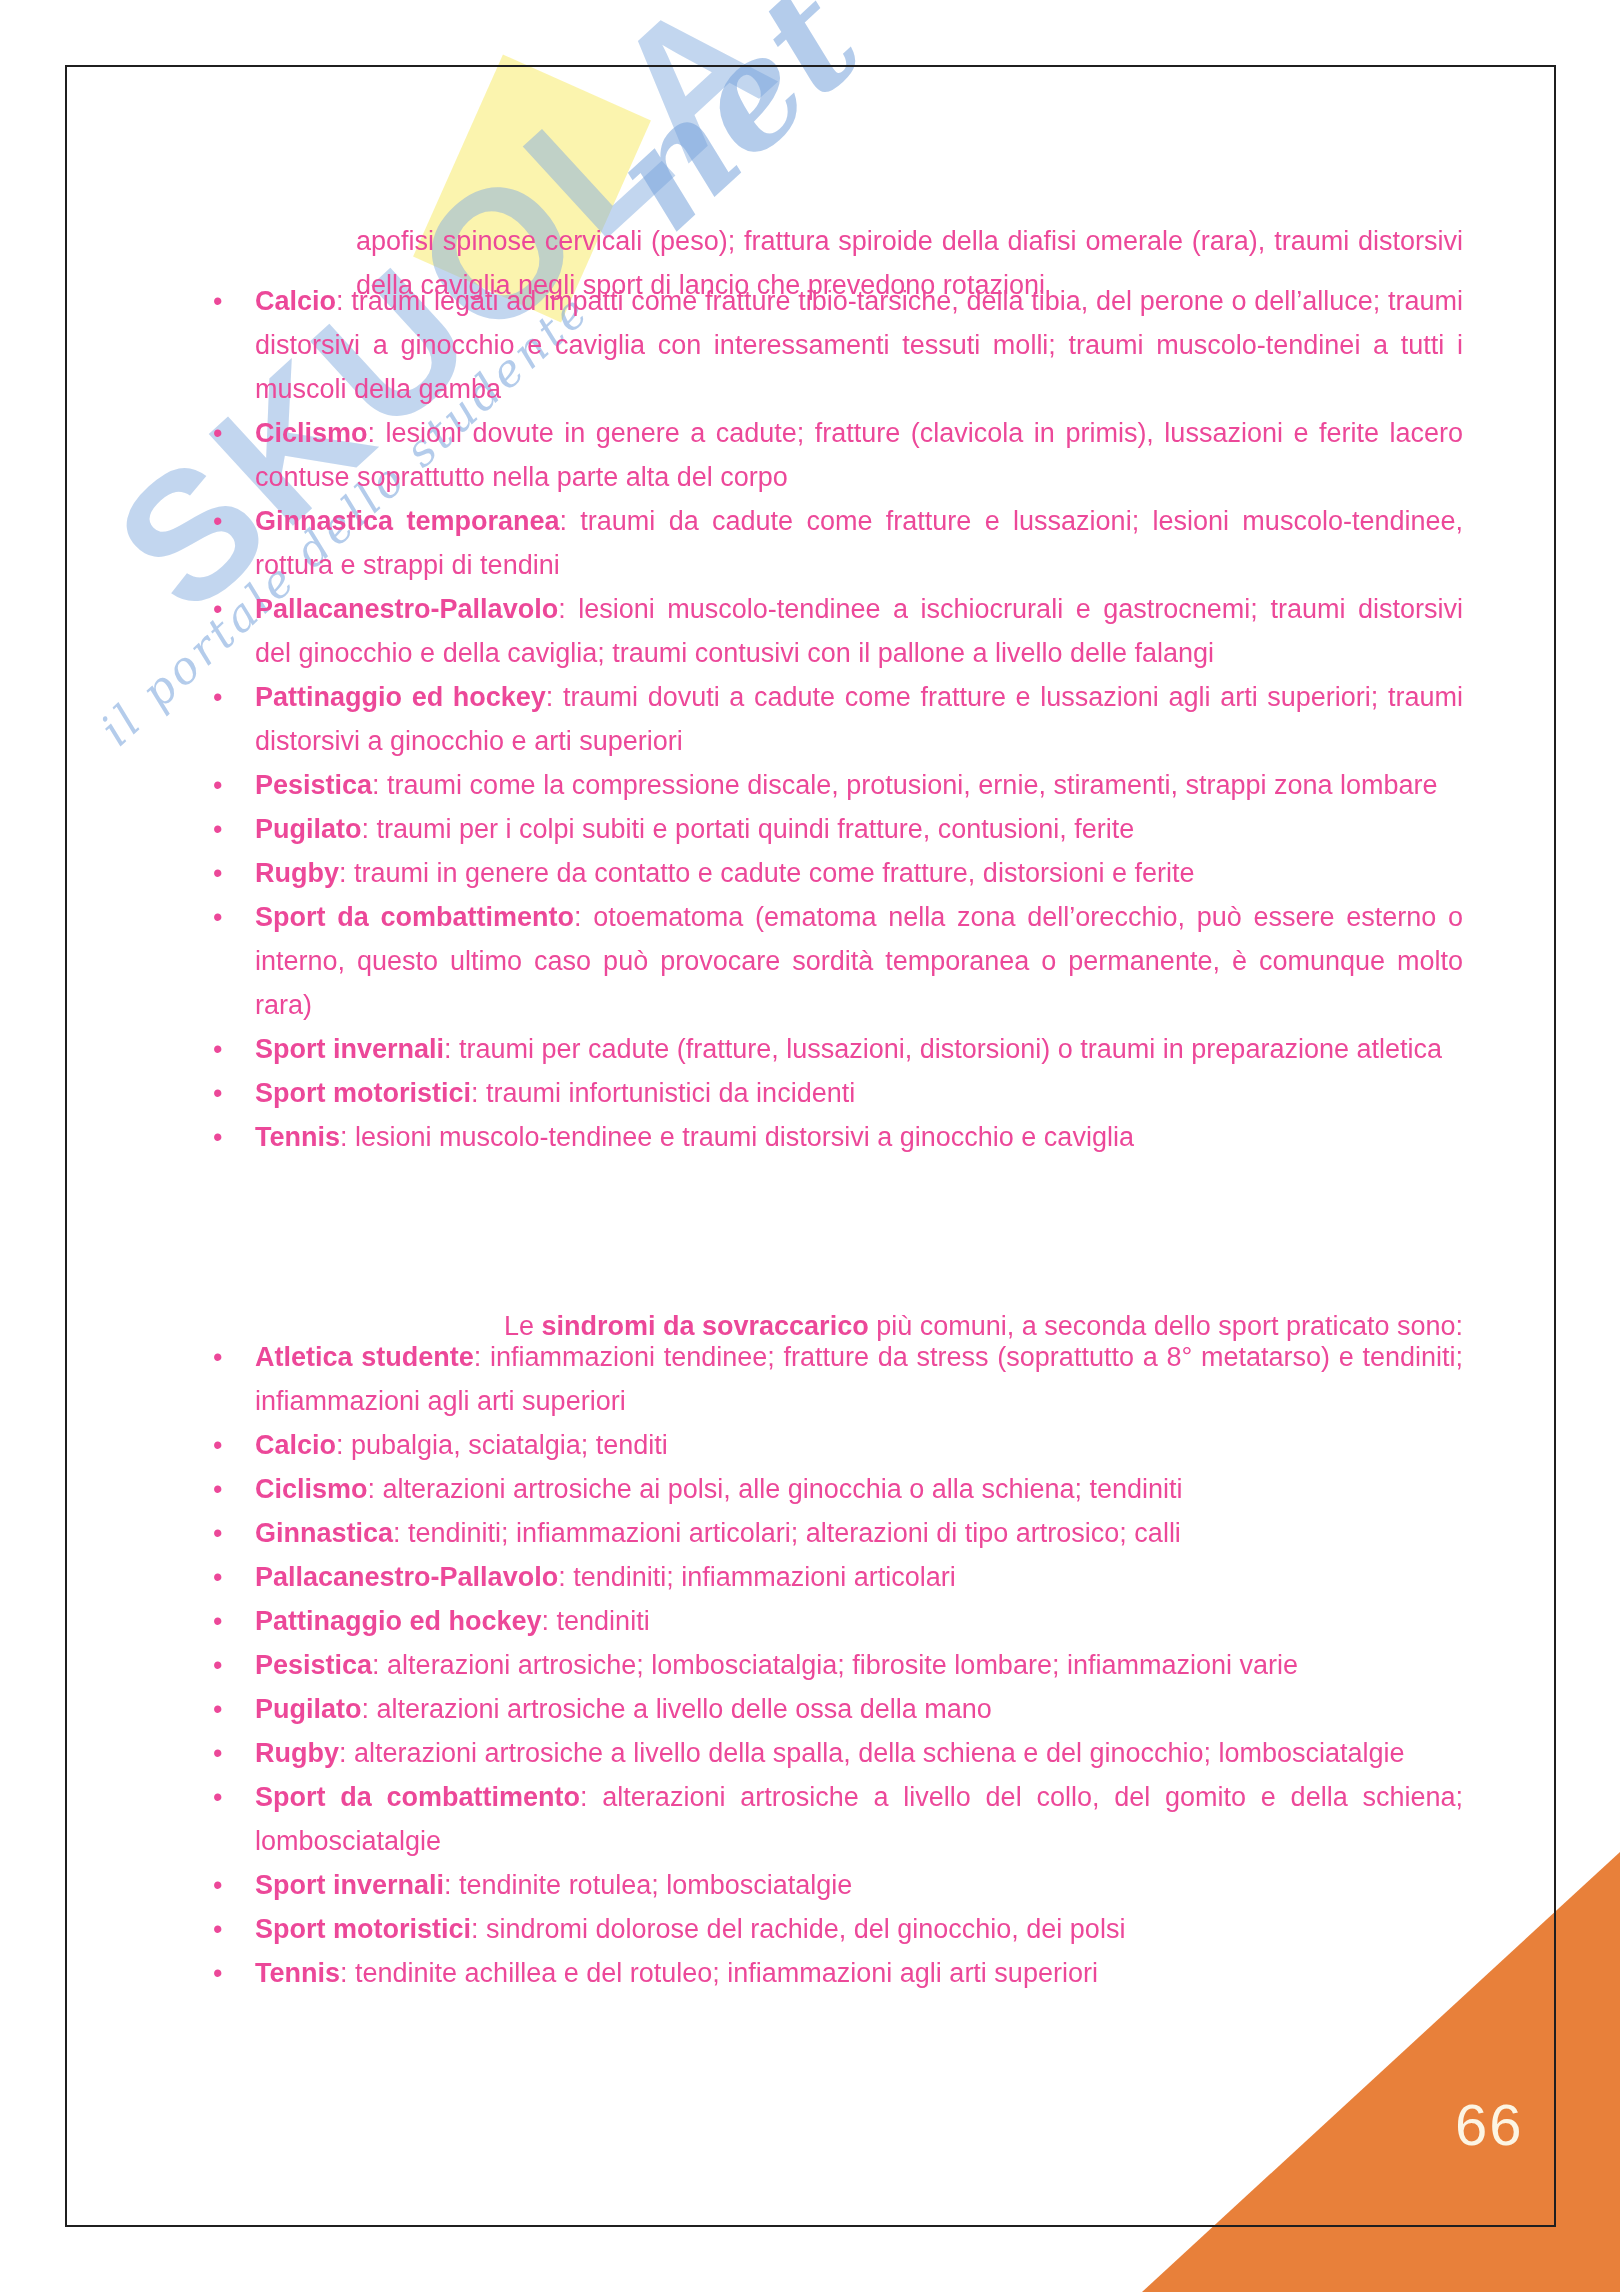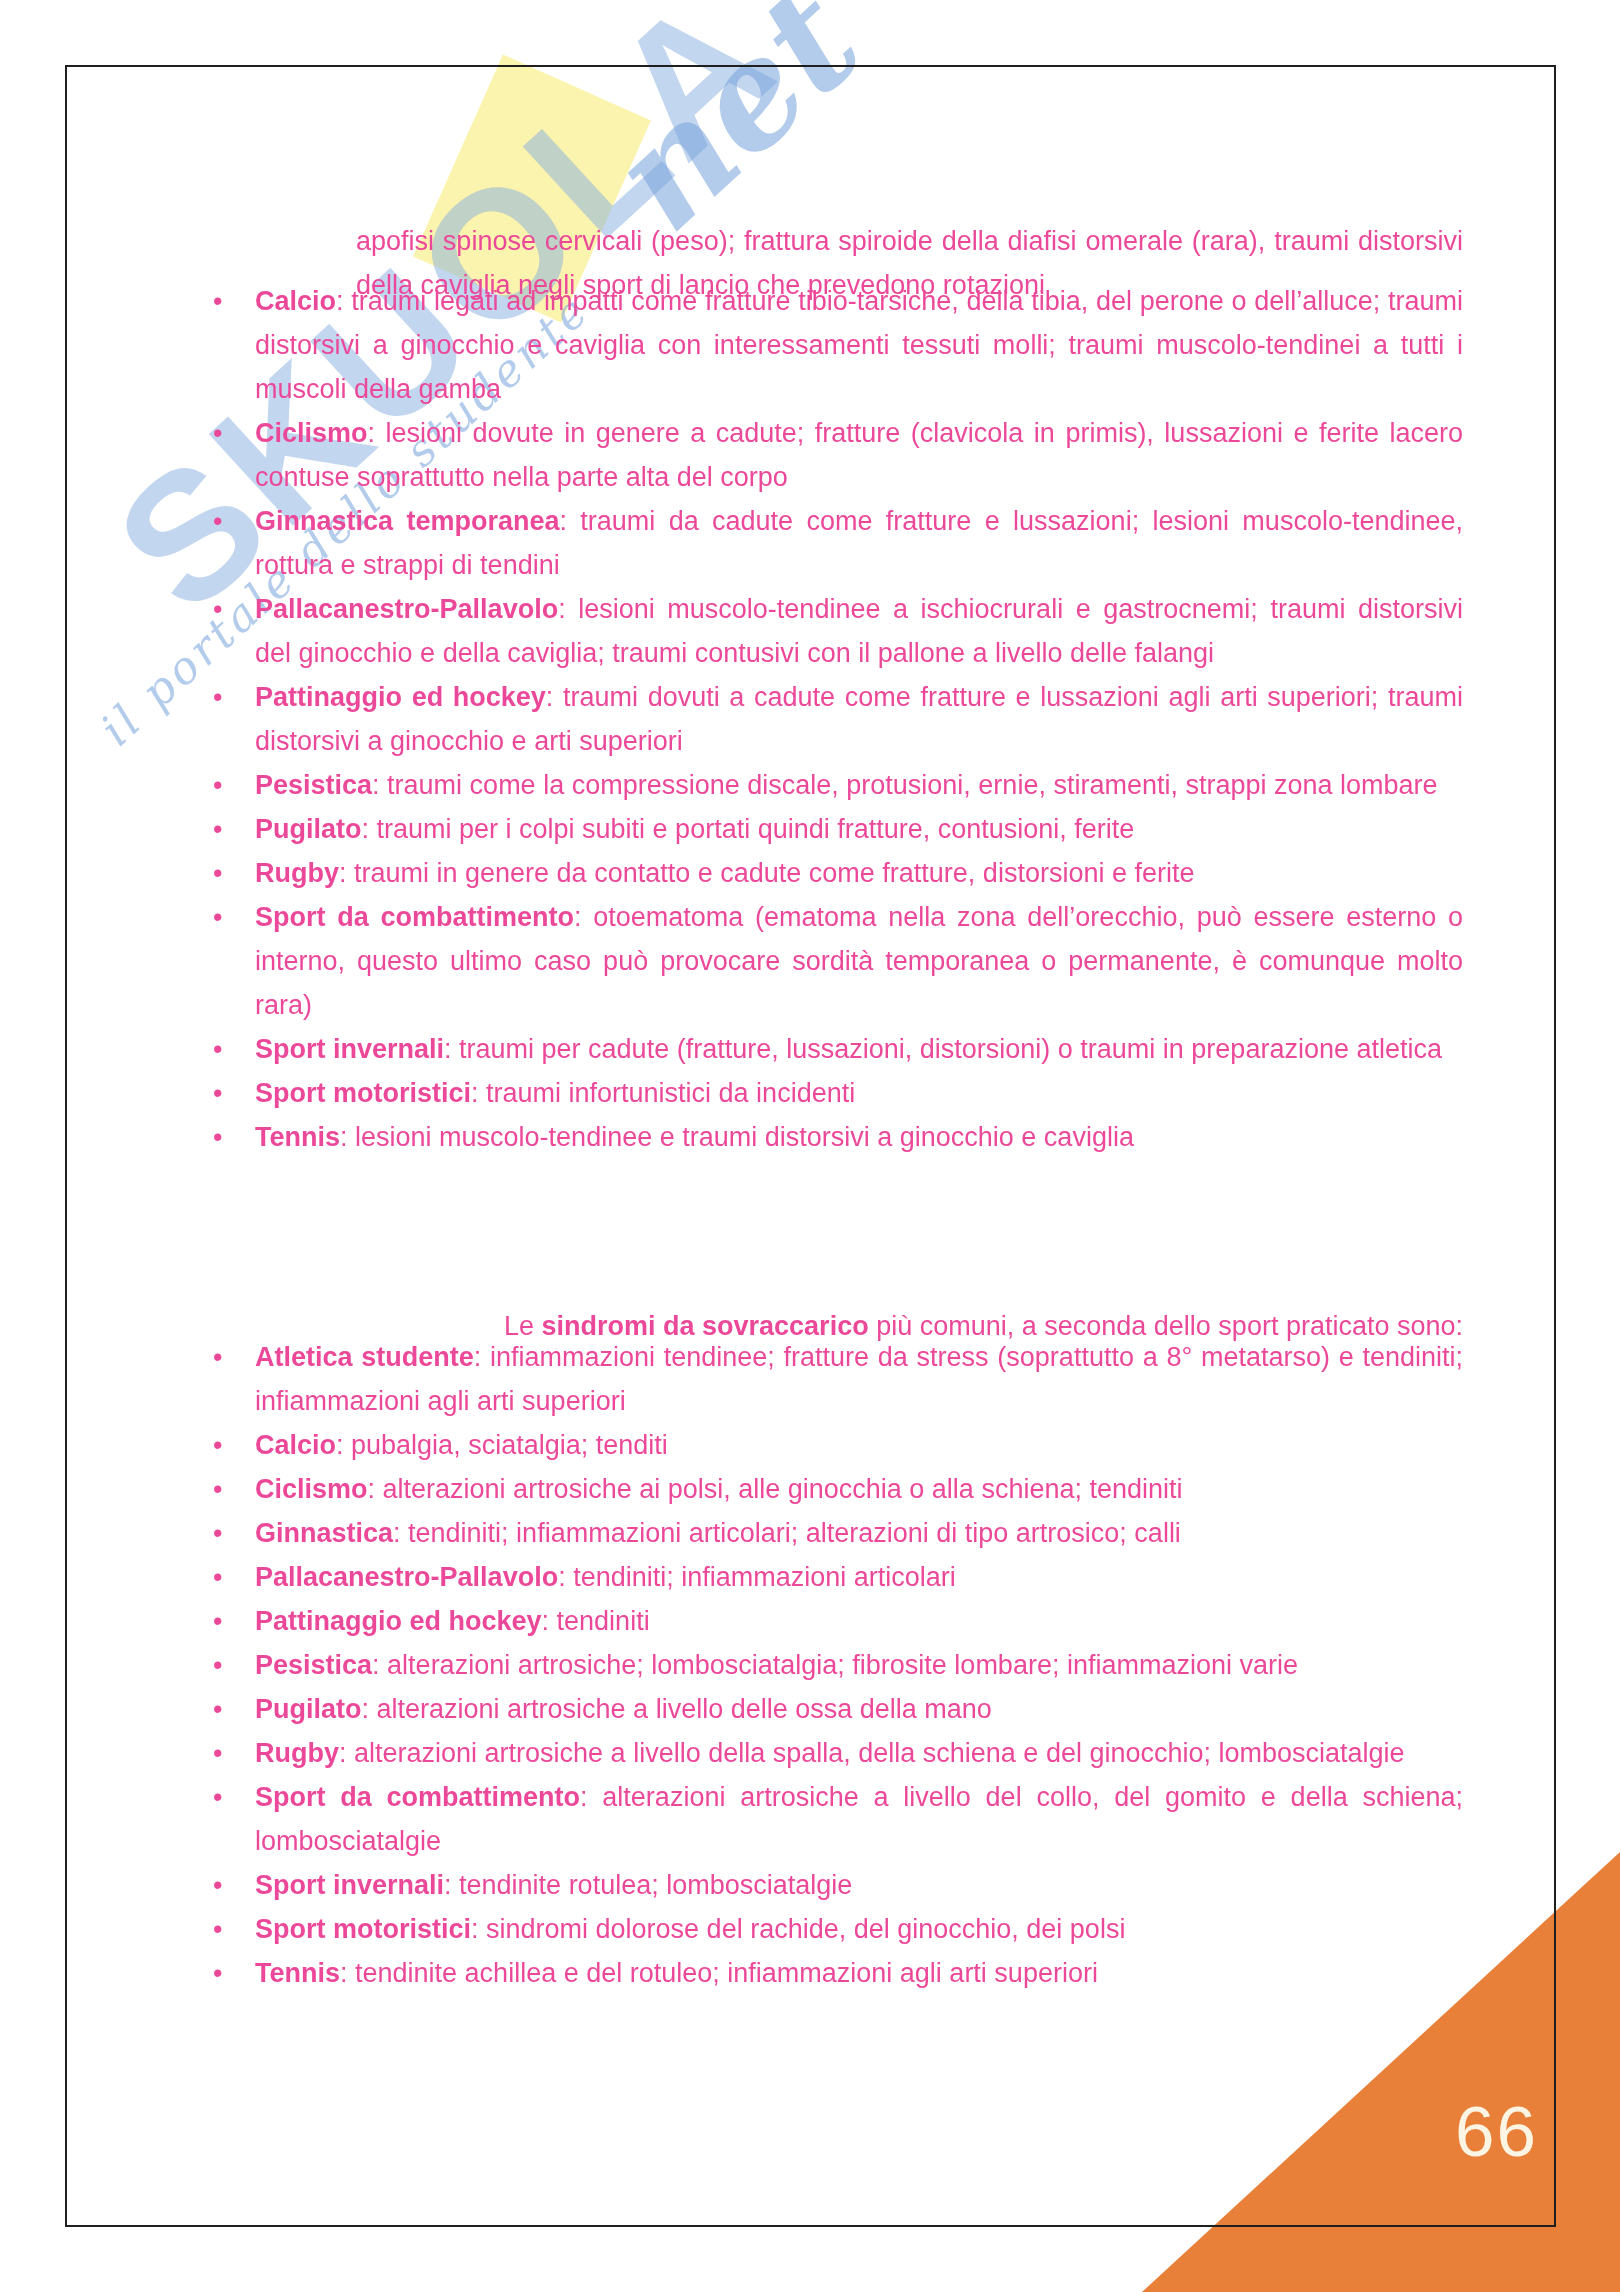--- a/index.html
+++ b/index.html
@@ -45,21 +45,21 @@
   .intro{position:absolute;left:115px;top:1277px;width:1348px;z-index:3;text-align:right;}
   
   .corner-triangle{
     position:absolute;left:1142px;top:1852px;width:478px;height:440px;
     background:#E8803A;
     clip-path:polygon(100% 0,100% 100%,0 100%);
     z-index:2;
   }
   .page-num{
     position:absolute;left:1455px;top:2096px;z-index:6;
-    font-size:71px;line-height:1;color:#fcf5e4;letter-spacing:2px;
+    font-size:58px;line-height:1;color:#fcf5e4;letter-spacing:2px;
   }
 </style>
 </head>
 <body>
 
 <div class="watermark">
   <div class="wm-diamond"></div>
   <div class="wm-sku">SKUOLA</div>
   <div class="wm-net">net</div>
   <div class="wm-tag">il portale dello studente</div>

